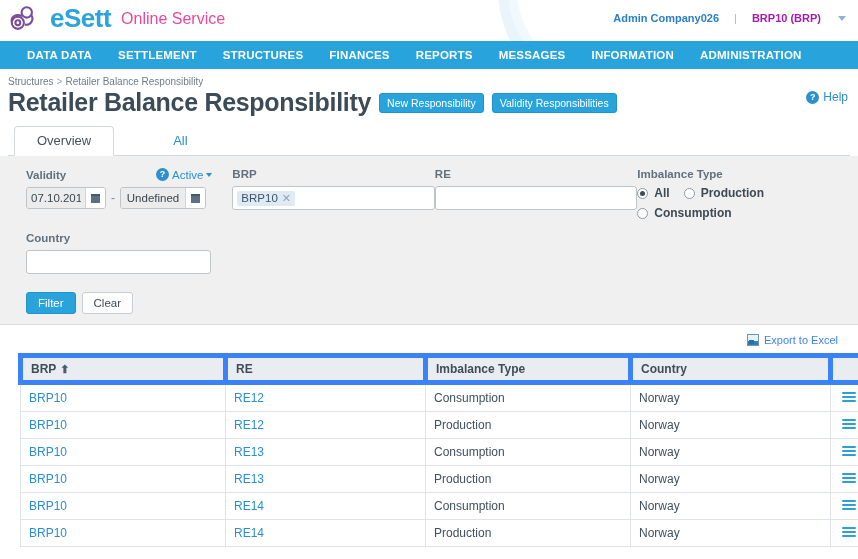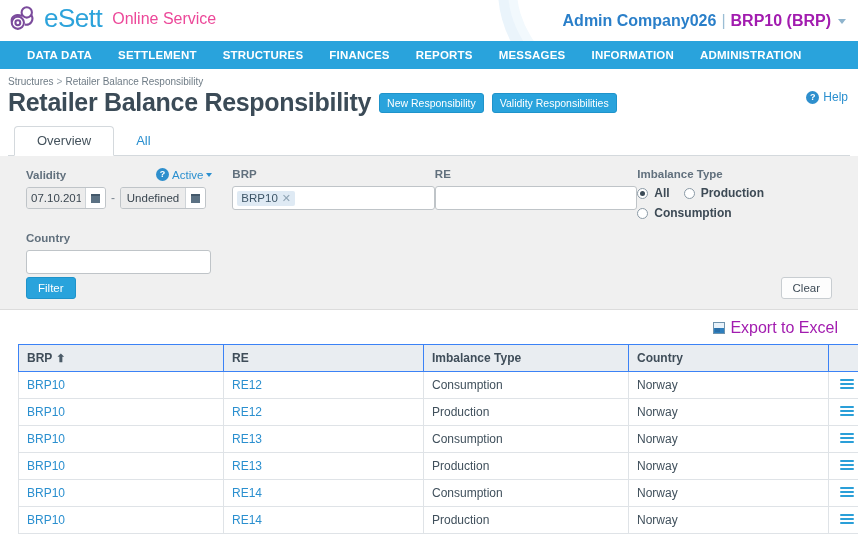--- a/index.html
+++ b/index.html
@@ -37,32 +37,32 @@
     border: 9px solid #f2f9fd;
     pointer-events: none;
   }
   .logo-wrap {
     position: absolute;
     left: 8px; top: 3px;
     display: flex; align-items: center;
   }
   .logo-mark { width: 30px; height: 30px; }
   .logo-text {
-    font-size: 26px; font-weight: normal;
+    font-size: 26px; font-weight: bold;
     color: #2da3db; letter-spacing: -0.5px;
-    margin-left: 6px;
+    margin-left: 12px;
   }
   .logo-sub {
     font-size: 16px; color: #ec4899;
     margin-left: 10px; font-weight: normal;
   }
   .user-area {
     position: absolute; right: 12px; top: 12px;
-    font-size: 16px; font-weight: bold;
-    display: flex; align-items: center; gap: 5px;
+    font-size: 11px; font-weight: bold;
+    display: flex; align-items: center; gap: 15px;
   }
   .user-name { color: #2a7fc9; }
   .user-sep { color: #9bbdd4; font-weight: normal; }
   .user-role { color: #a21caf; }
   .caret-down {
     width:0;height:0;border-left:4px solid transparent;
     border-right:4px solid transparent;border-top:5px solid #8fb4cd;
     margin-left:2px;
   }
 
@@ -131,20 +131,21 @@
   }
 
   
   .tabs {
     display: flex;
     align-items: flex-end;
     margin-top: 11px;
     border-bottom: 1px solid #d4d9dd;
     height: 29px;
     padding-left: 6px;
+    gap: 37px;
   }
   .tab {
     padding: 6px 22px 6px;
     font-size: 13px;
     cursor: pointer;
     color: #2a8fcf;
     line-height: 16px;
   }
   .tab.active {
     background: #fff;
@@ -255,22 +256,22 @@
   }
   .radio.on::after {
     content:''; width:5px;height:5px;border-radius:50%;background:#3c4b57;
   }
   .radio-label { font-size: 12px; font-weight: bold; color: #3d4a55; margin-right:8px; cursor:pointer; }
 
   .country-row { margin-top: 12px; }
   .country-input { width: 185px; }
 
   .btn-row {
-    display: flex; justify-content: space-between; gap: 16px;
-    margin-top: 3px;
+    display: flex; justify-content: flex-start; gap: 6px;
+    margin-top: 18px;
   }
   .btn-filter {
     background: #29a3dc; border: 1px solid #1f93ca;
     color: #fff; font-size: 11.5px; padding: 4px 11px;
     border-radius: 3px; cursor: pointer;
     font-family: "Liberation Sans", sans-serif;
   }
   .btn-clear {
     background: #fdfdfd; border: 1px solid #c8cdd1;
     color: #3d4a55; font-size: 11.5px; padding: 4px 11px;
@@ -278,38 +279,38 @@
     font-family: "Liberation Sans", sans-serif;
   }
 
   
   .export-row {
     display: flex; justify-content: flex-end;
     padding: 9px 12px 7px 0;
   }
   .export-link {
     display: flex; align-items: center; gap: 5px;
-    color: #a21caf; font-size: 16px; cursor: pointer;
+    color: #3b82f6; font-size: 11px; cursor: pointer;
   }
   .xls-icon {
     width: 12px; height: 12px;
     background: linear-gradient(#e8f2fa 55%, #2d7fbe 55%);
     border: 1px solid #6f93ad; position: relative;
   }
   .xls-icon::after {
     content:''; position:absolute; left:1px; bottom:1px;
     width:5px;height:4px;background:#2a6fa8;
   }
 
   
   .table-wrap { padding: 0 10px; }
   table { width: 100%; border-collapse: collapse; table-layout: fixed; }
   thead th {
     background: #e9edf1;
-    border: 1px solid #3b82f6;
+    border: 5px solid #3b82f6;
     text-align: left;
     font-size: 12px;
     font-weight: bold;
     color: #3f4d59;
     padding: 0 8px;
     height: 27px;
   }
   .col-brp { width: 205px; }
   .col-re { width: 200px; }
   .col-imb { width: 205px; }

